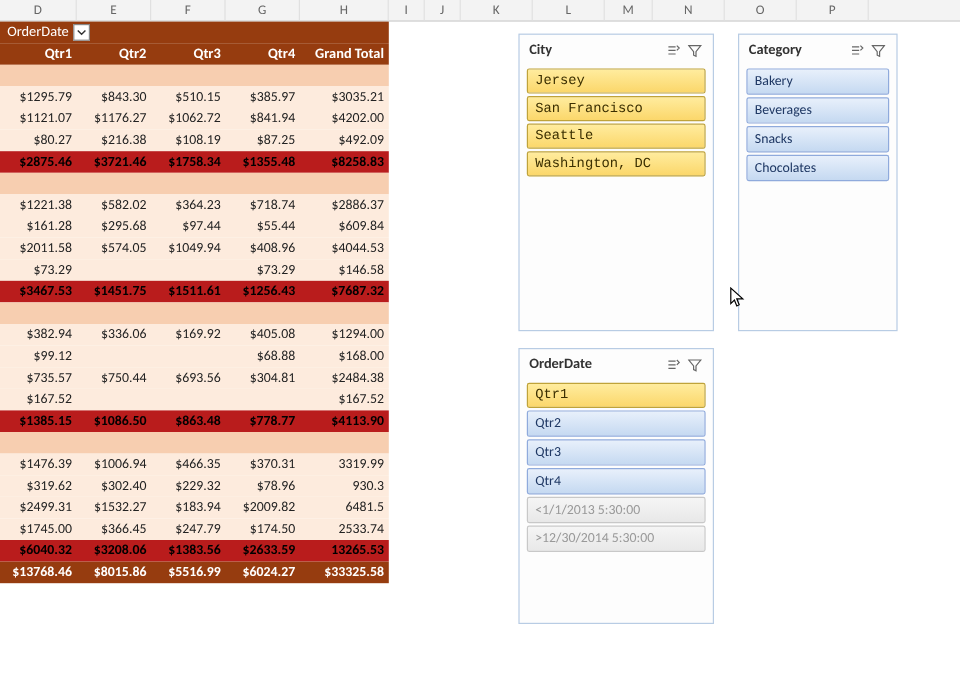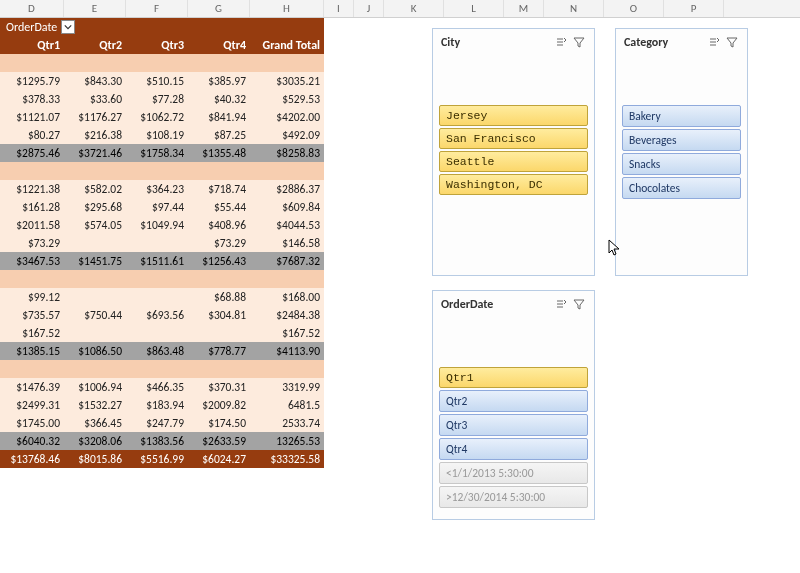--- a/index.html
+++ b/index.html
@@ -65,33 +65,32 @@
   .pivot-header2 div { text-align: right; padding-right: 4px; }
   .c-q1{width:64px}.c-q2{width:62px}.c-q3{width:62px}.c-q4{width:62px}.c-gt{width:74px}
   .row {
     display: flex;
     height: 18px;
     line-height: 18px;
     font-size: 11.5px;
   }
   .row div { text-align: right; padding-right: 4px; }
   .row.data { background: #fdebdd; color: #222; }
-  .row.subtotal { background: #a3a3a3; color: #000; font-weight: normal; }
+  .row.subtotal { background: #b91c1c; color: #000; font-weight: bold; }
   .row.spacer { background: #f7ceb0; height: 18px; }
-  .row.grand { background: #963c0f; color: #fff; font-weight: normal; }
+  .row.grand { background: #963c0f; color: #fff; font-weight: bold; }
 
   
   .slicer {
     position: absolute;
     border: 1px solid #b8cce4;
     background: #fdfdfd;
     display: flex;
     flex-direction: column;
     padding: 4px;
-    gap: 48px;
   }
   .slicer-header {
     display: flex;
     justify-content: space-between;
     align-items: center;
     font-weight: bold;
     color: #333;
     padding: 2px 4px 6px 4px;
     font-size: 12px;
   }
@@ -165,27 +164,20 @@
   <div id="pivot-body">
       <div class="row spacer"></div>
       <div class="row data">
         <div class="c-q1">$1295.79</div>
         <div class="c-q2">$843.30</div>
         <div class="c-q3">$510.15</div>
         <div class="c-q4">$385.97</div>
         <div class="c-gt">$3035.21</div>
       </div>
       <div class="row data">
-        <div class="c-q1">$378.33</div>
-        <div class="c-q2">$33.60</div>
-        <div class="c-q3">$77.28</div>
-        <div class="c-q4">$40.32</div>
-        <div class="c-gt">$529.53</div>
-      </div>
-      <div class="row data">
         <div class="c-q1">$1121.07</div>
         <div class="c-q2">$1176.27</div>
         <div class="c-q3">$1062.72</div>
         <div class="c-q4">$841.94</div>
         <div class="c-gt">$4202.00</div>
       </div>
       <div class="row data">
         <div class="c-q1">$80.27</div>
         <div class="c-q2">$216.38</div>
         <div class="c-q3">$108.19</div>
@@ -230,20 +222,27 @@
       </div>
       <div class="row subtotal">
         <div class="c-q1">$3467.53</div>
         <div class="c-q2">$1451.75</div>
         <div class="c-q3">$1511.61</div>
         <div class="c-q4">$1256.43</div>
         <div class="c-gt">$7687.32</div>
       </div>
       <div class="row spacer"></div>
       <div class="row data">
+        <div class="c-q1">$382.94</div>
+        <div class="c-q2">$336.06</div>
+        <div class="c-q3">$169.92</div>
+        <div class="c-q4">$405.08</div>
+        <div class="c-gt">$1294.00</div>
+      </div>
+      <div class="row data">
         <div class="c-q1">$99.12</div>
         <div class="c-q2"></div>
         <div class="c-q3"></div>
         <div class="c-q4">$68.88</div>
         <div class="c-gt">$168.00</div>
       </div>
       <div class="row data">
         <div class="c-q1">$735.57</div>
         <div class="c-q2">$750.44</div>
         <div class="c-q3">$693.56</div>
@@ -264,20 +263,27 @@
         <div class="c-q4">$778.77</div>
         <div class="c-gt">$4113.90</div>
       </div>
       <div class="row spacer"></div>
       <div class="row data">
         <div class="c-q1">$1476.39</div>
         <div class="c-q2">$1006.94</div>
         <div class="c-q3">$466.35</div>
         <div class="c-q4">$370.31</div>
         <div class="c-gt">3319.99</div>
+      </div>
+      <div class="row data">
+        <div class="c-q1">$319.62</div>
+        <div class="c-q2">$302.40</div>
+        <div class="c-q3">$229.32</div>
+        <div class="c-q4">$78.96</div>
+        <div class="c-gt">930.3</div>
       </div>
       <div class="row data">
         <div class="c-q1">$2499.31</div>
         <div class="c-q2">$1532.27</div>
         <div class="c-q3">$183.94</div>
         <div class="c-q4">$2009.82</div>
         <div class="c-gt">6481.5</div>
       </div>
       <div class="row data">
         <div class="c-q1">$1745.00</div>

